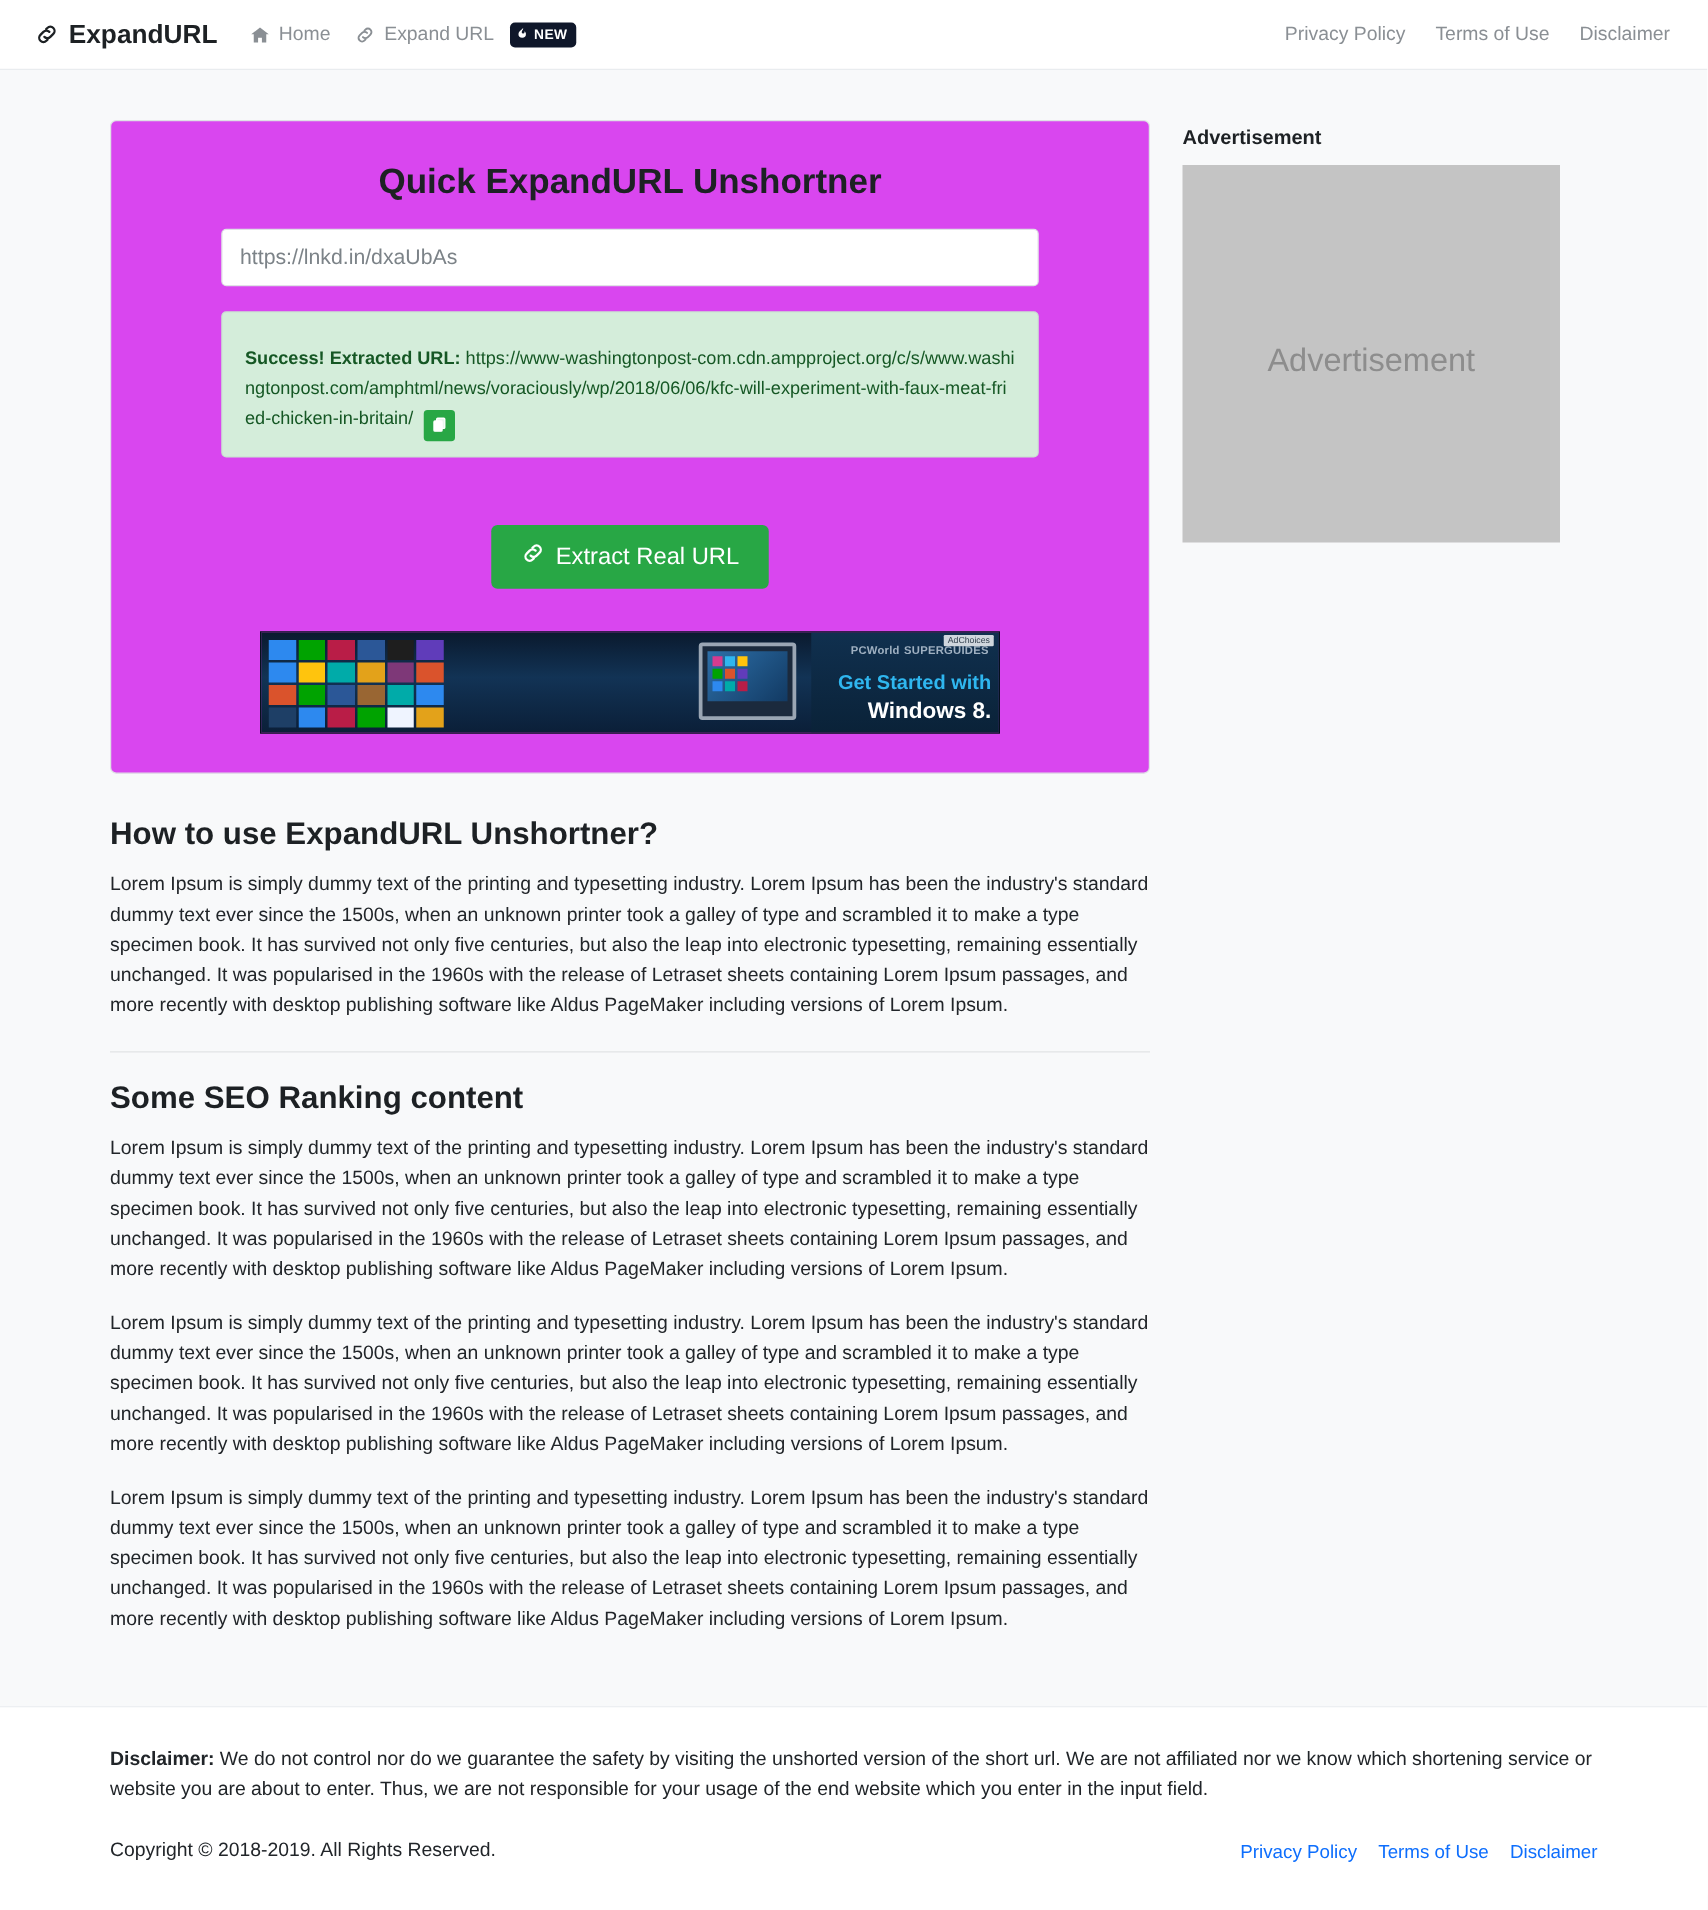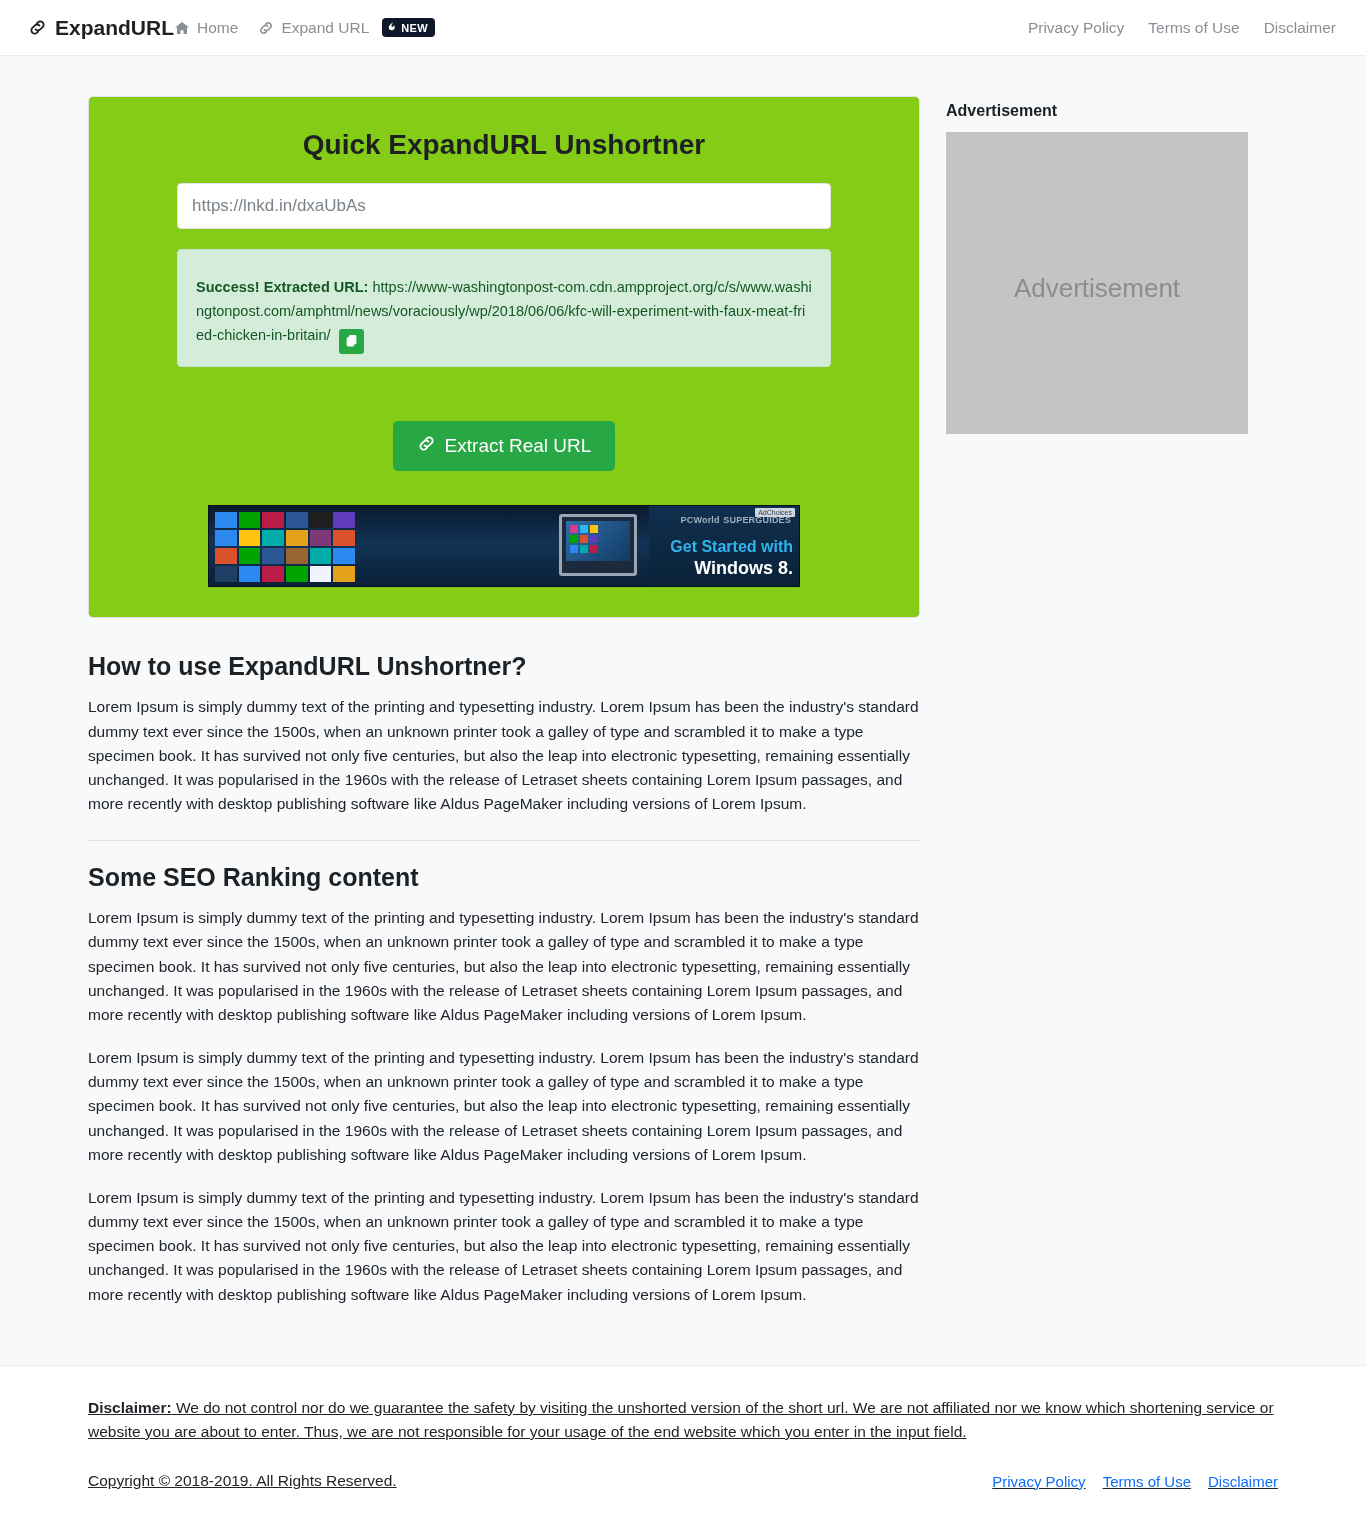--- a/index.html
+++ b/index.html
@@ -16,21 +16,21 @@
     height: 56px;
     background: #ffffff;
     border-bottom: 1px solid #e9ecef;
     display: flex;
     align-items: center;
     padding: 0 30px 0 28px;
   }
   .brand {
     display: flex; align-items: center; gap: 8px;
     font-size: 21px; font-weight: bold; color: #1d2124;
-    text-decoration: none; 
+    text-decoration: none; margin-right: 26px;
   }
   .brand .ico { display:flex; align-items:center; }
   .nav-left { display: flex; align-items: center; gap: 20px; }
   .nav-link {
     display: flex; align-items: center; gap: 7px;
     font-size: 15.5px; color: #8a8f94; text-decoration: none;
   }
   .nav-link .ico { display:flex; align-items:center; }
   .badge-new {
     background: #0f172a; color: #fff; font-size: 11px; font-weight: bold;
@@ -49,21 +49,21 @@
   }
   .container {
     width: 1190px; margin: 0 auto;
     display: flex; align-items: flex-start; gap: 26px;
   }
   .col-main { width: 832px; }
   .col-side { width: 249px; padding-top: 6px; }
 
   
   .card {
-    background: #84cc16;
+    background: #d946ef;
     border: 1px solid #dfe2e5;
     border-radius: 5px;
     padding: 28px 88px 26px 88px;
   }
   .card-title {
     text-align: center; font-size: 28px; font-weight: bold;
     color: #1d2124; margin: 4px 0 22px 0;
   }
   .url-input {
     width: 100%; height: 46px;
@@ -163,21 +163,21 @@
   .ad-label { font-size: 16px; font-weight: bold; color: #1d2124; margin-bottom: 12px; }
   .ad-box {
     width: 302px; height: 302px; background: #c4c4c4;
     display: flex; flex-direction: column;
     align-items: center; justify-content: center;
   }
   .ad-size { font-size: 51px; font-weight: bold; color: #8d8d8d; line-height: 1; }
   .ad-sub { font-size: 26px; color: #8d8d8d; margin-top: 10px; }
 
   
-  .footer { background: #ffffff; padding: 30px 0 26px 0; text-decoration: underline; }
+  .footer { background: #ffffff; padding: 30px 0 26px 0; }
   .footer-inner { width: 1190px; margin: 0 auto; }
   .disclaimer {
     font-size: 15.5px; line-height: 1.55; color: #212529; margin: 0 0 28px 0;
   }
   .disclaimer b { font-weight: bold; }
   .foot-row { display: flex; align-items: center; }
   .copyright { font-size: 15.5px; color: #212529; }
   .foot-links { margin-left: auto; display: flex; gap: 17px; }
   .foot-links a { font-size: 15px; color: #0d6efd; text-decoration: none; }
 </style>

